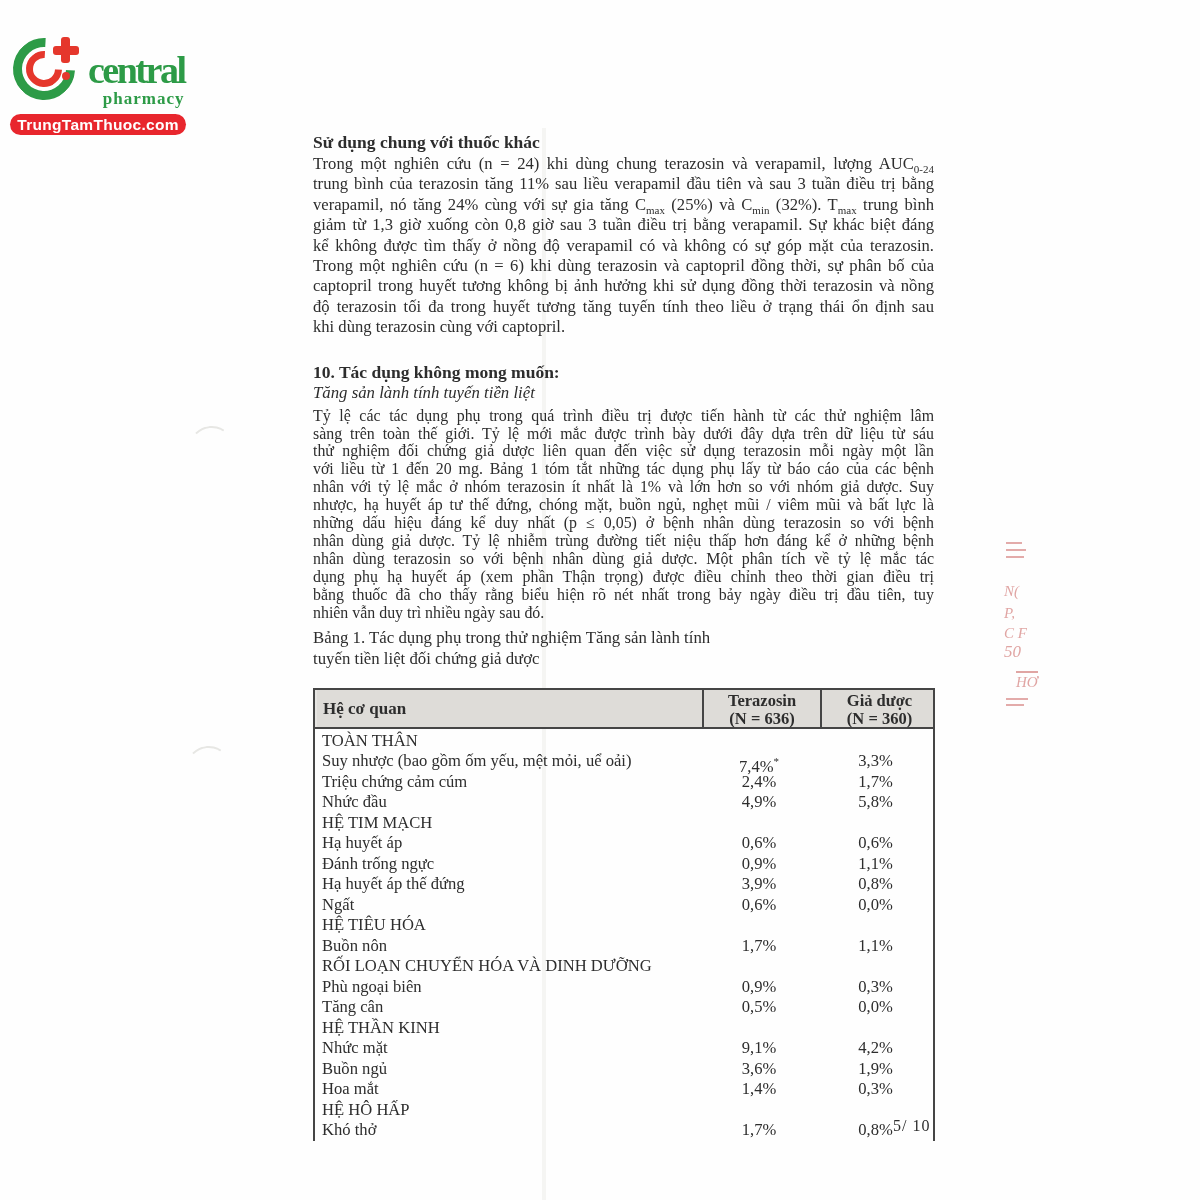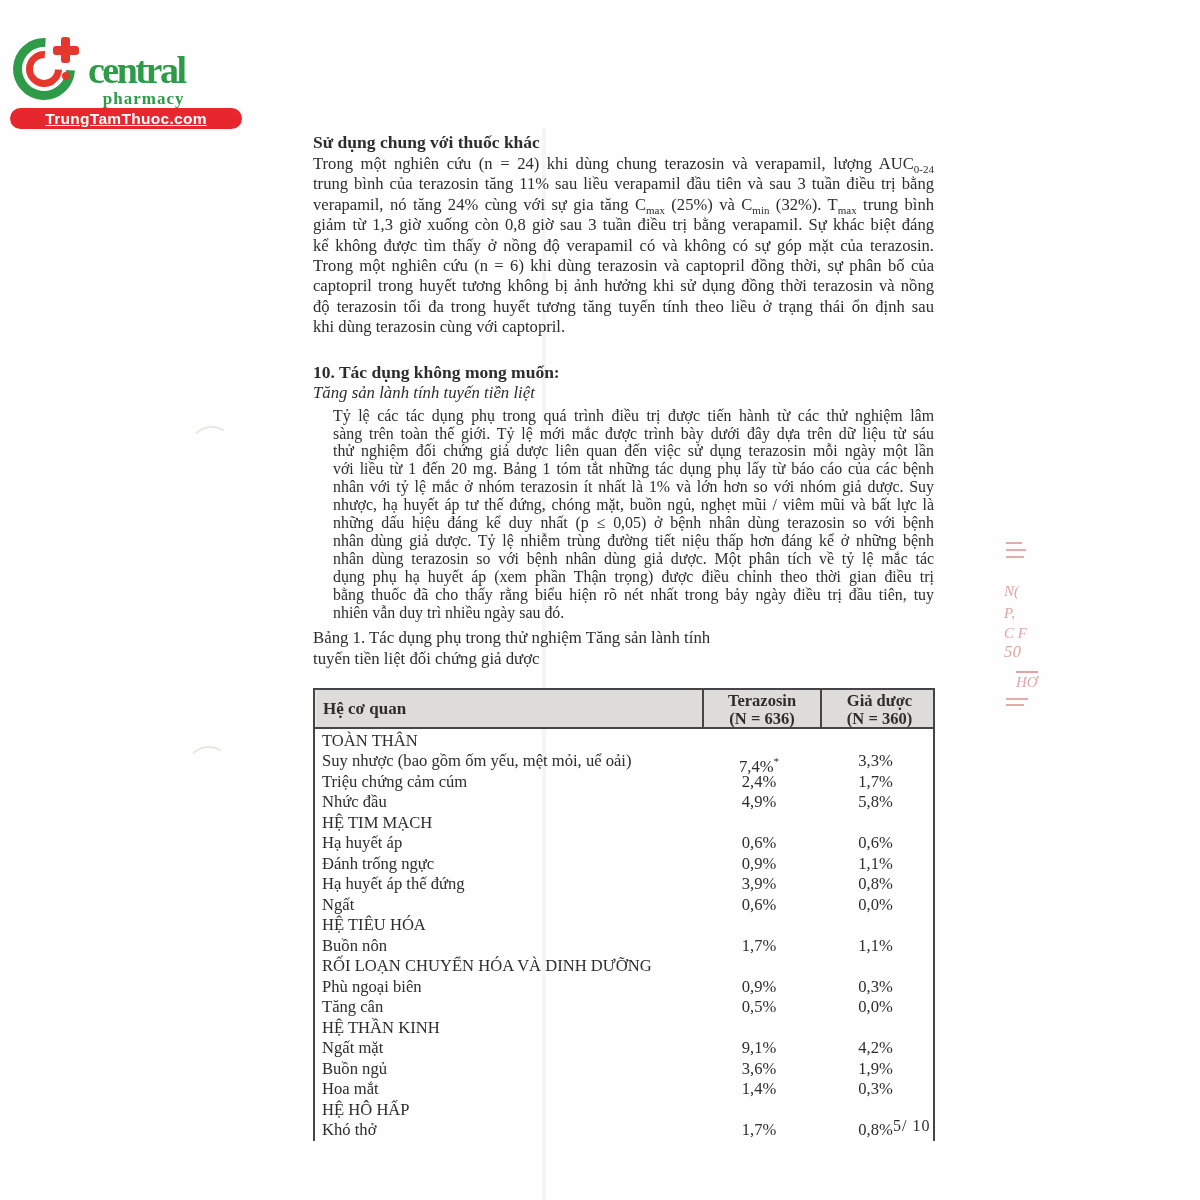--- a/index.html
+++ b/index.html
@@ -22,38 +22,38 @@
     border:7px solid var(--logo-red); border-radius:50%;
     border-top-color:transparent; transform:rotate(48deg);
   }
   .plus-v { position:absolute; left:48px; top:1px; width:9px; height:26px; background:var(--logo-red); border-radius:3px; }
   .plus-h { position:absolute; left:40px; top:9.5px; width:26px; height:9px; background:var(--logo-red); border-radius:3px; }
   .plus-dot { position:absolute; left:49px; top:36px; width:8px; height:8px; background:var(--logo-red); border-radius:50%; }
   .logo-text { position:absolute; left:78px; top:25px; font-family:Liberation Serif, serif; }
   .brand { font-size:38px; font-weight:bold; color:var(--logo-green); letter-spacing:-2.5px; line-height:34px; }
   .subbrand { font-size:17px; font-weight:bold; color:var(--logo-green); letter-spacing:1px; margin-top:2px;text-align:right; }
   .badge {
-    position:absolute; left:0; top:80px; width:232px; height:21px; border-radius:11px;
+    position:absolute; left:0; top:86px; width:176px; height:21px; border-radius:11px;
     background:var(--badge-red); color:#ffffff; font-family:"Liberation Sans","DejaVu Sans",sans-serif;
-    font-weight:bold; font-size:15.5px; text-align:center; line-height:21px; letter-spacing:0.3px;text-decoration:underline;
+    font-weight:bold; font-size:15.5px; text-align:center; line-height:21px; letter-spacing:0.3px;
   }
 
   
   .col { position:absolute; left:313px; top:132px; width:621px; }
   h3.head { margin:0 0 2px 0; font-size:17.5px; line-height:20px; font-weight:bold; }
   h3.head2 { margin:24px 0 0 0; font-size:17.5px; line-height:21px; font-weight:bold; }
   .ital { font-style:italic; font-size:16.8px; line-height:20px; }
   .para { margin:0; }
   .para .tline {
     font-size:16.6px; line-height:20.4px;
     text-align:justify; text-align-last:justify; -moz-text-align-last:justify;
     white-space:normal;
   }
   .para2 .tline { font-size:15.9px; line-height:17.9px; margin-top:0; }
-  .para2 { margin-top:4px;margin-left:20px; }
+  .para2 { margin-top:4px; }
   .para .tline.lastline { text-align-last:left; -moz-text-align-last:left; }
   .tline sub { font-size:11px; line-height:0; }
 
   
   .caption { margin-top:5px; text-align:left; font-size:16.8px; line-height:21px; }
 
   
   .dtable { margin-top:19px; width:622px; }
   .thead {
     display:grid; grid-template-columns:387px 118px 117px;
@@ -246,21 +246,21 @@
           </div>
           <div class="trow">
             <div class="c1">Tăng cân</div>
             <div class="c2">0,5%</div>
             <div class="c3">0,0%</div>
           </div>
           <div class="trow">
             <div class="c1" style="grid-column: 1 / 4;">HỆ THẦN KINH</div>
           </div>
           <div class="trow">
-            <div class="c1">Ngất mặt</div>
+            <div class="c1">Nhức mặt</div>
             <div class="c2">9,1%</div>
             <div class="c3">4,2%</div>
           </div>
           <div class="trow">
             <div class="c1">Buồn ngủ</div>
             <div class="c2">3,6%</div>
             <div class="c3">1,9%</div>
           </div>
           <div class="trow">
             <div class="c1">Hoa mắt</div>

